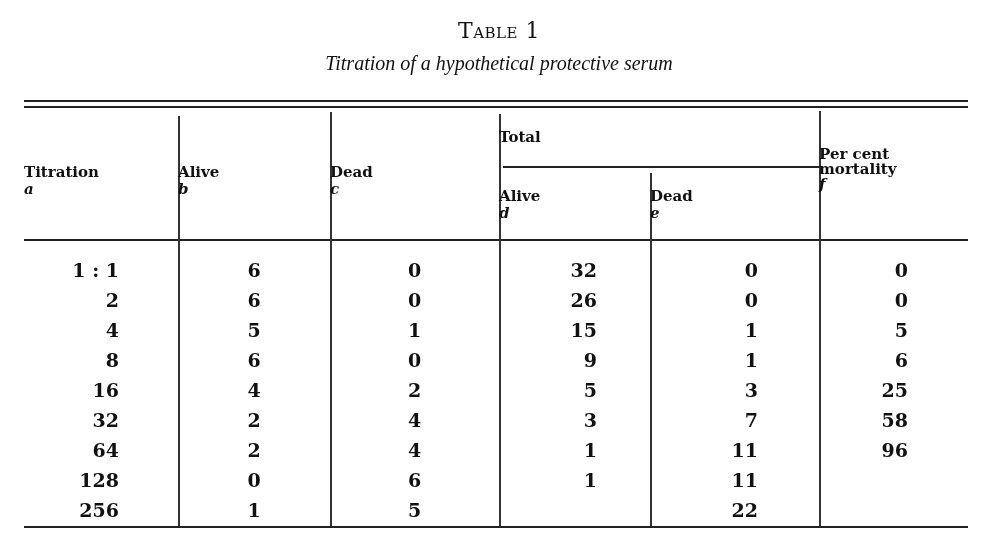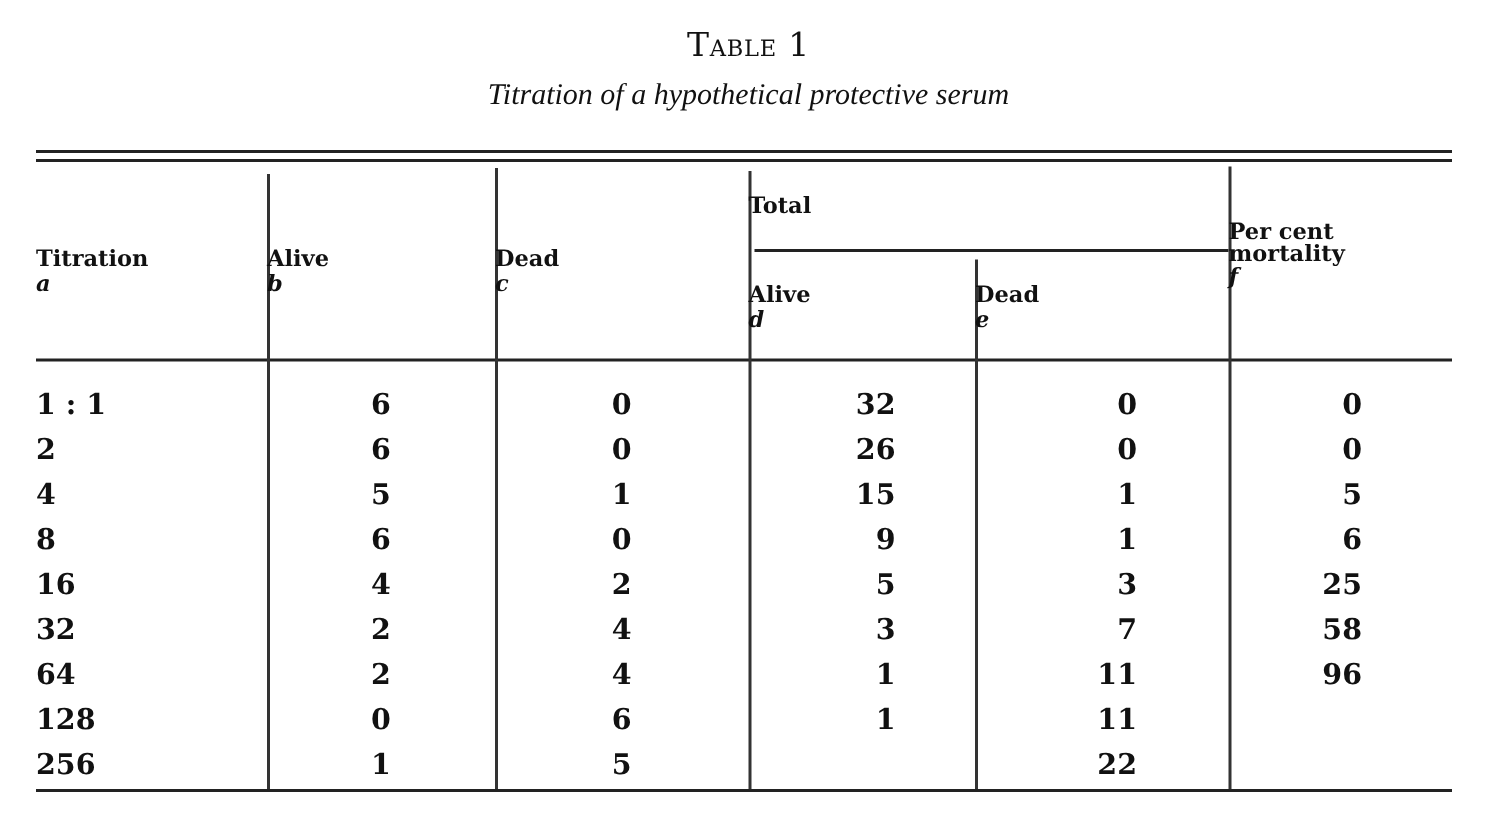--- a/index.html
+++ b/index.html
@@ -55,21 +55,21 @@
 <div class="hcell" style="left:650px;width:169px;top:188px;">
   <span>Dead</span>
   <span class="sym">e</span>
 </div>
 <div class="hcell" style="left:819px;width:149px;top:147px;line-height:15px;">
   <span style="display:block">Per cent</span>
   <span style="display:block">mortality</span>
   <span class="sym">f</span>
 </div>
 
-<div class="col" style="left:24px;width:95px;">
+<div class="col" style="left:24px;width:95px;text-align:right;">
   <div>1 : 1</div>
   <div>2</div>
   <div>4</div>
   <div>8</div>
   <div>16</div>
   <div>32</div>
   <div>64</div>
   <div>128</div>
   <div>256</div>
 </div>

